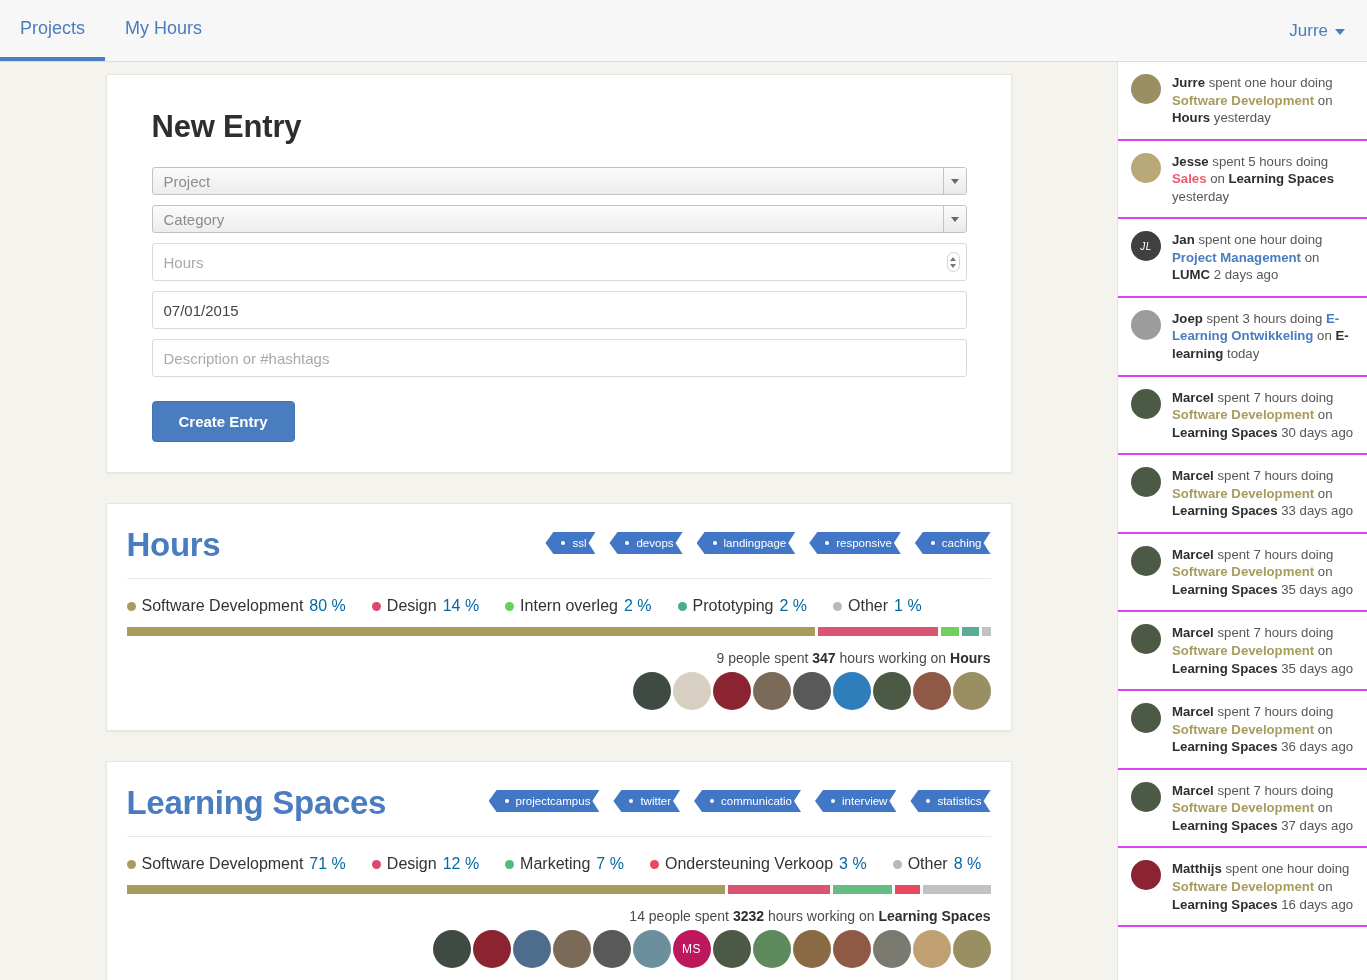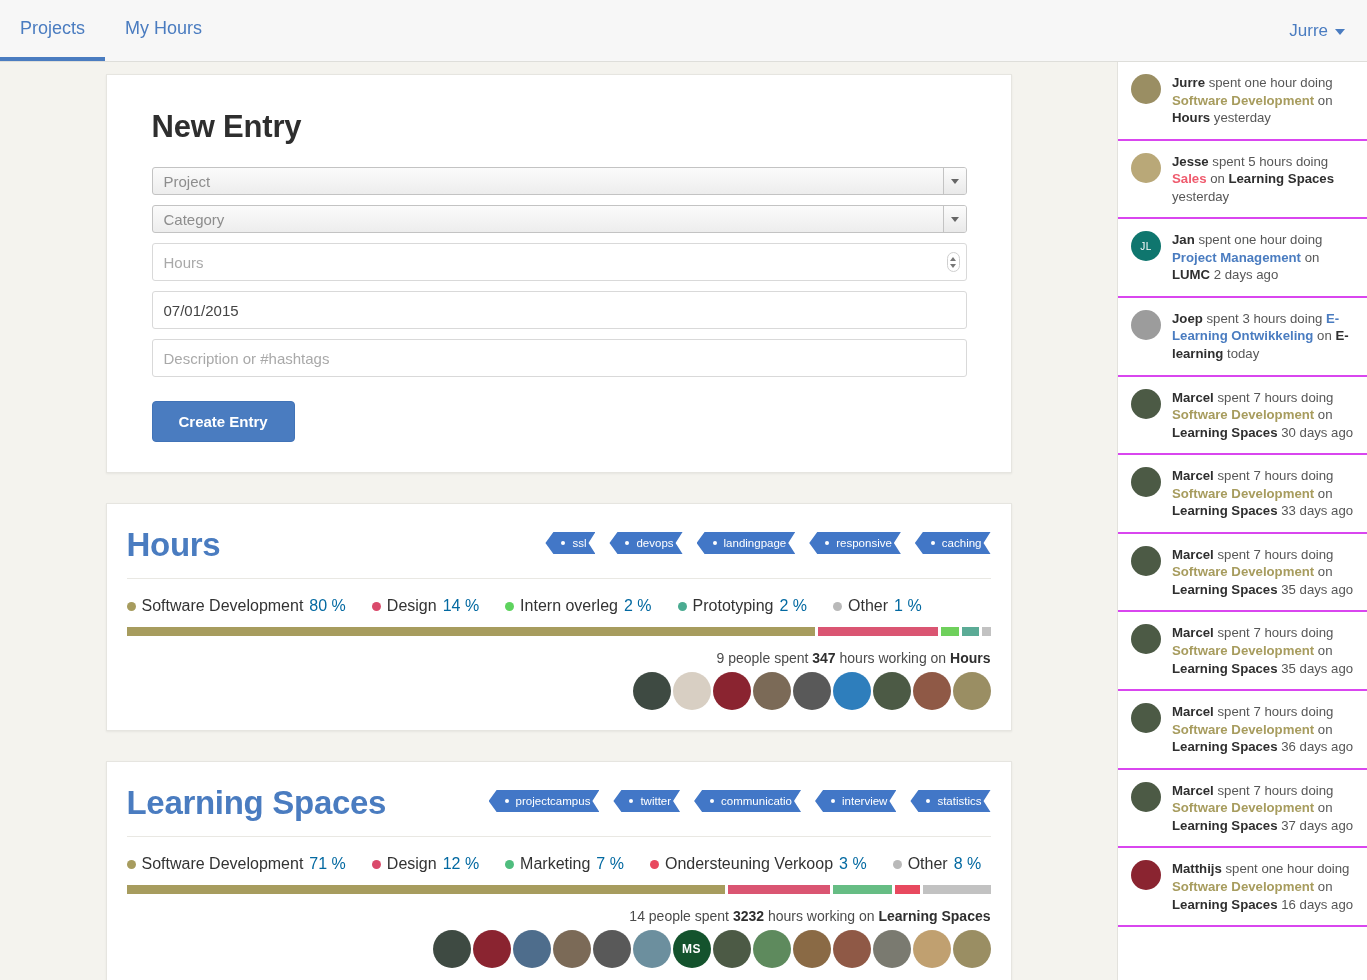--- a/index.html
+++ b/index.html
@@ -355,21 +355,21 @@
           <div class="bar-seg" style="background: rgb(194, 194, 194); flex: 8 0 0px;"></div>
         </div>
         <div class="summary"><span>14</span> <span>people spent</span> <b>3232</b> <span>hours working on</span> <b>Learning Spaces</b></div>
         <div class="avatars">
           <div class="avatar" style="background: rgb(62, 74, 66);"></div>
           <div class="avatar" style="background: rgb(138, 36, 48);"></div>
           <div class="avatar" style="background: rgb(78, 109, 140);"></div>
           <div class="avatar" style="background: rgb(123, 106, 87);"></div>
           <div class="avatar" style="background: rgb(89, 89, 89);"></div>
           <div class="avatar" style="background: rgb(108, 143, 158);"></div>
-          <div class="avatar" style="background: #14532d; font-weight: bold;">MS</div>
+          <div class="avatar" style="background: #be185d;">MS</div>
           <div class="avatar" style="background: rgb(76, 90, 69);"></div>
           <div class="avatar" style="background: rgb(94, 138, 93);"></div>
           <div class="avatar" style="background: rgb(138, 106, 69);"></div>
           <div class="avatar" style="background: rgb(143, 89, 70);"></div>
           <div class="avatar" style="background: rgb(122, 122, 112);"></div>
           <div class="avatar" style="background: rgb(192, 160, 112);"></div>
           <div class="avatar" style="background: rgb(154, 142, 99);"></div>
         </div>
       </div>
     </div>
@@ -378,21 +378,21 @@
 <div id="activity-panel">
     <div class="activity-item">
       <div class="act-avatar" style="background: rgb(154, 142, 99);"></div>
       <div class="act-text"><b>Jurre</b> <span>spent one hour doing</span> <span class="act-cat" style="color: rgb(167, 156, 94);">Software Development</span> <span>on</span> <b>Hours</b> <span>yesterday</span></div>
     </div>
     <div class="activity-item">
       <div class="act-avatar" style="background: rgb(185, 168, 120);"></div>
       <div class="act-text"><b>Jesse</b> <span>spent 5 hours doing</span> <span class="act-cat" style="color: rgb(239, 91, 110);">Sales</span> <span>on</span> <b>Learning Spaces</b> <span>yesterday</span></div>
     </div>
     <div class="activity-item">
-      <div class="act-avatar" style="background: #0f766e;">JL</div>
+      <div class="act-avatar" style="background: #404040; font-style: italic;">JL</div>
       <div class="act-text"><b>Jan</b> <span>spent one hour doing</span> <span class="act-cat" style="color: rgb(74, 124, 192);">Project Management</span> <span>on</span> <b>LUMC</b> <span>2 days ago</span></div>
     </div>
     <div class="activity-item">
       <div class="act-avatar" style="background: rgb(156, 156, 156);"></div>
       <div class="act-text"><b>Joep</b> <span>spent 3 hours doing</span> <span class="act-cat" style="color: rgb(74, 124, 192);">E-Learning Ontwikkeling</span> <span>on</span> <b>E-learning</b> <span>today</span></div>
     </div>
     <div class="activity-item">
       <div class="act-avatar" style="background: rgb(76, 90, 69);"></div>
       <div class="act-text"><b>Marcel</b> <span>spent 7 hours doing</span> <span class="act-cat" style="color: rgb(167, 156, 94);">Software Development</span> <span>on</span> <b>Learning Spaces</b> <span>30 days ago</span></div>
     </div>

